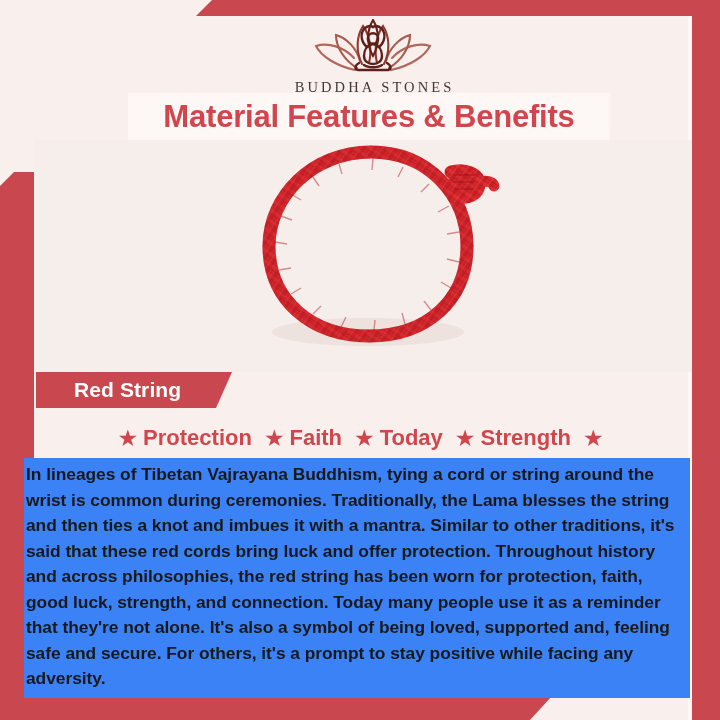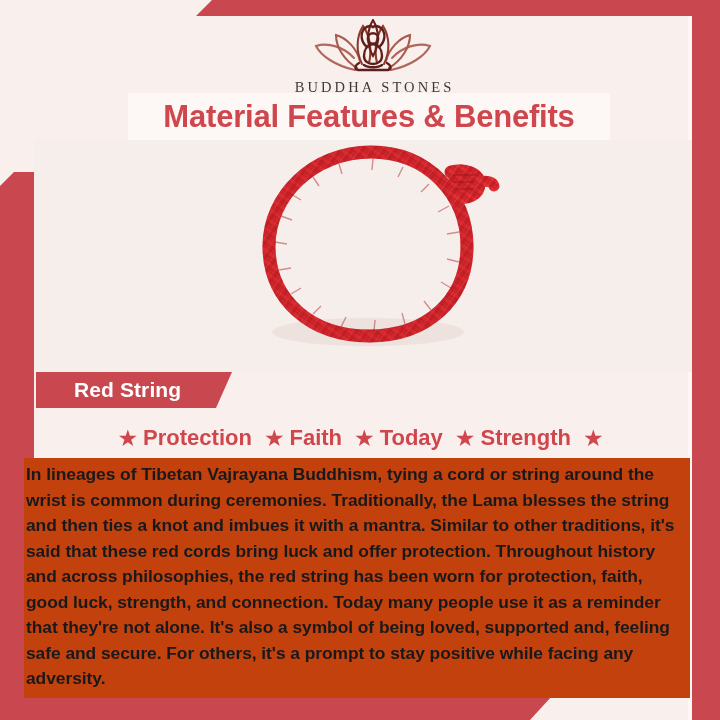--- a/index.html
+++ b/index.html
@@ -184,21 +184,21 @@
     color: #d0464d;
   }
 
   
   #description-block {
     position: absolute;
     left: 24px;
     top: 458px;
     width: 666px;
     height: 240px;
-    background: #c2410c;
+    background: #3b82f6;
     padding: 4px 0 0 0;
     box-sizing: border-box;
   }
   #description-text {
     font-size: 17.4px;
     font-weight: bold;
     line-height: 25.5px;
     color: #19191b;
     letter-spacing: -0.05px;
     padding: 0 2px 0 2px;

